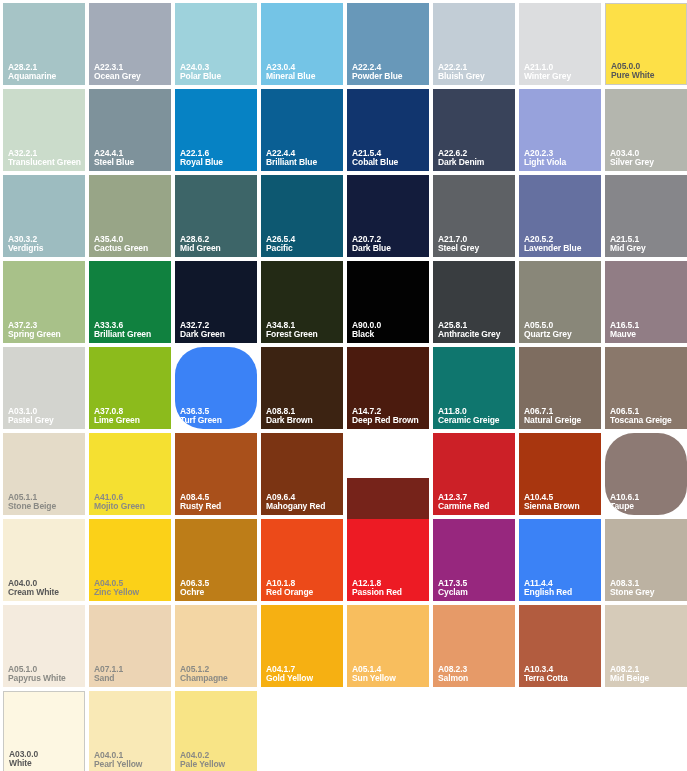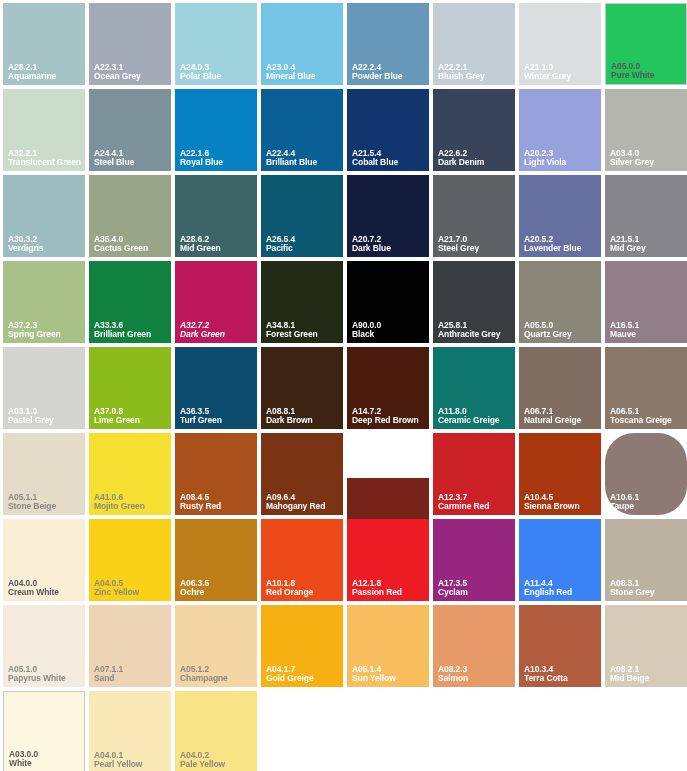--- a/index.html
+++ b/index.html
@@ -101,21 +101,21 @@
         <span class="swatch-code">A22.2.1</span>
         <span class="swatch-name">Bluish Grey</span>
       </div>
     </div>
     <div class="swatch t-white" style="background-color: rgb(220, 221, 223);">
       <div class="swatch-label">
         <span class="swatch-code">A21.1.0</span>
         <span class="swatch-name">Winter Grey</span>
       </div>
     </div>
-    <div class="swatch t-dark bordered" style="background-color: #22c55e; padding-left: 8px;">
+    <div class="swatch t-dark bordered" style="background-color: #fde047; padding-left: 8px;">
       <div class="swatch-label">
         <span class="swatch-code">A05.0.0</span>
         <span class="swatch-name">Pure White</span>
       </div>
     </div>
     <div class="swatch t-white" style="background-color: rgb(203, 220, 203);">
       <div class="swatch-label">
         <span class="swatch-code">A32.2.1</span>
         <span class="swatch-name">Translucent Green</span>
       </div>
@@ -215,21 +215,21 @@
         <span class="swatch-code">A37.2.3</span>
         <span class="swatch-name">Spring Green</span>
       </div>
     </div>
     <div class="swatch t-white" style="background-color: rgb(16, 129, 63);">
       <div class="swatch-label">
         <span class="swatch-code">A33.3.6</span>
         <span class="swatch-name">Brilliant Green</span>
       </div>
     </div>
-    <div class="swatch t-white" style="background-color: #be185d; font-style: italic;">
+    <div class="swatch t-white" style="background-color: #0f172a;">
       <div class="swatch-label">
         <span class="swatch-code">A32.7.2</span>
         <span class="swatch-name">Dark Green</span>
       </div>
     </div>
     <div class="swatch t-white" style="background-color: rgb(35, 42, 21);">
       <div class="swatch-label">
         <span class="swatch-code">A34.8.1</span>
         <span class="swatch-name">Forest Green</span>
       </div>
@@ -263,21 +263,21 @@
         <span class="swatch-code">A03.1.0</span>
         <span class="swatch-name">Pastel Grey</span>
       </div>
     </div>
     <div class="swatch t-white" style="background-color: rgb(140, 187, 28);">
       <div class="swatch-label">
         <span class="swatch-code">A37.0.8</span>
         <span class="swatch-name">Lime Green</span>
       </div>
     </div>
-    <div class="swatch t-white" style="background-color: #0c4a6e;">
+    <div class="swatch t-white" style="background-color: #3b82f6; border-radius: 28px;">
       <div class="swatch-label">
         <span class="swatch-code">A36.3.5</span>
         <span class="swatch-name">Turf Green</span>
       </div>
     </div>
     <div class="swatch t-white" style="background-color: rgb(60, 35, 18);">
       <div class="swatch-label">
         <span class="swatch-code">A08.8.1</span>
         <span class="swatch-name">Dark Brown</span>
       </div>
@@ -416,21 +416,21 @@
     </div>
     <div class="swatch t-grey" style="background-color: rgb(243, 214, 164);">
       <div class="swatch-label">
         <span class="swatch-code">A05.1.2</span>
         <span class="swatch-name">Champagne</span>
       </div>
     </div>
     <div class="swatch t-white" style="background-color: rgb(246, 176, 18);">
       <div class="swatch-label">
         <span class="swatch-code">A04.1.7</span>
-        <span class="swatch-name">Gold Greige</span>
+        <span class="swatch-name">Gold Yellow</span>
       </div>
     </div>
     <div class="swatch t-white" style="background-color: rgb(248, 190, 94);">
       <div class="swatch-label">
         <span class="swatch-code">A05.1.4</span>
         <span class="swatch-name">Sun Yellow</span>
       </div>
     </div>
     <div class="swatch t-white" style="background-color: rgb(230, 154, 104);">
       <div class="swatch-label">

